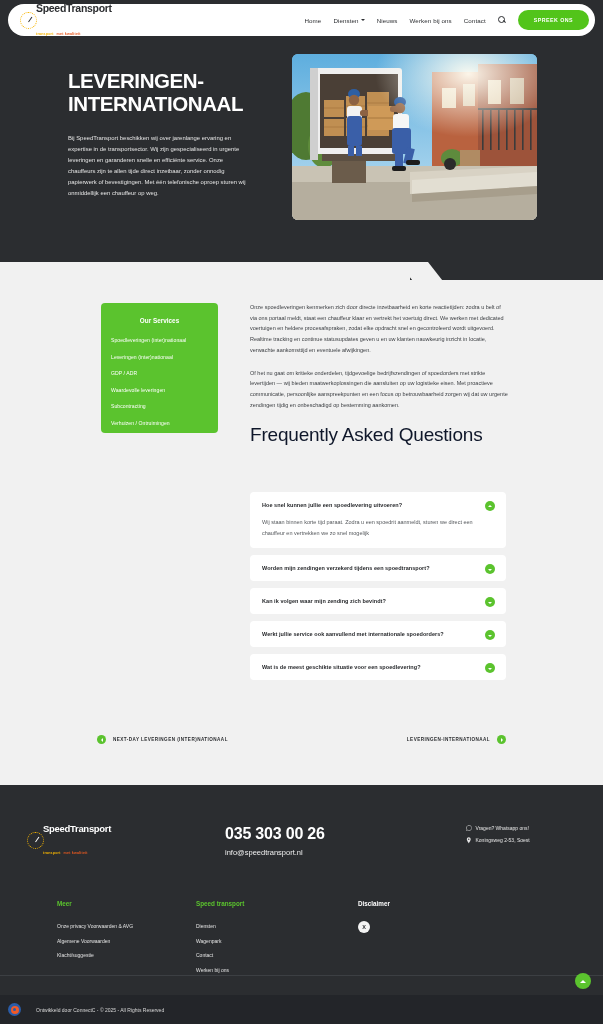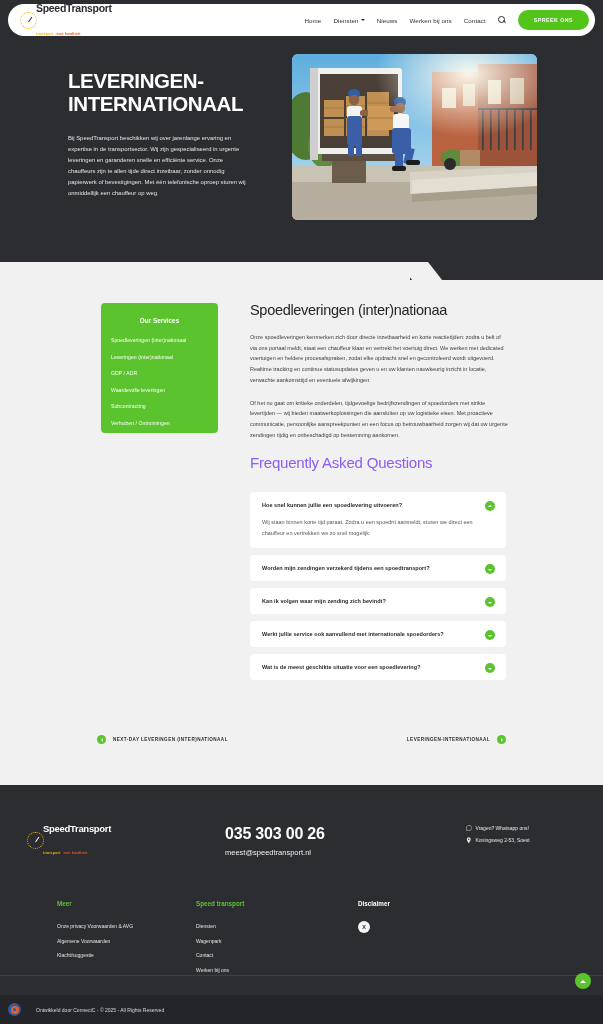--- a/index.html
+++ b/index.html
@@ -91,21 +91,21 @@
   }
   .services-title { font-size:6.4px; font-weight:700; color:#ffffff; text-align:center; margin-bottom:13px; }
   .services-list { list-style:none; }
   .services-list li {
     font-size:5.1px; color:#ffffff; font-weight:400; margin-bottom:10.5px; letter-spacing:.05px; cursor:pointer;
   }
 
   .content { position:absolute; left:250px; top:22px; width:258px; }
   .content h1 { font-size:14.5px; font-weight:500; color:#222427; letter-spacing:-.3px; margin-bottom:14px; }
   .content p { font-size:5.5px; line-height:1.95; color:#3a3d41; margin-bottom:12px; }
-  .content h2 { font-size:15px; font-weight:500; color:#8b5cf6; letter-spacing:-.2px; margin-top:14px; margin-bottom:13px; }
+  .content h2 { font-size:19px; font-weight:500; color:#0f172a; letter-spacing:-.2px; margin-top:14px; margin-bottom:13px; }
 
   .faq { position:absolute; left:250px; top:212px; width:256px; }
   .faq-item {
     background:#ffffff; border-radius:4px; margin-bottom:7px; padding:10px 12px 10px 12px;
     position:relative;
   }
   .faq-q { font-size:5.5px; font-weight:700; color:#26282b; padding-right:26px; letter-spacing:.05px; }
   .faq-a { font-size:5.5px; line-height:1.95; color:#55585c; margin-top:9px; padding-right:8px; }
   .faq-toggle {
     position:absolute; right:11px; top:9px; width:10px; height:10px; border-radius:50%;
@@ -321,21 +321,20 @@
         <li>Spoedleveringen (inter)nationaal</li>
         <li>Leveringen (inter)nationaal</li>
         <li>GDP / ADR</li>
         <li>Waardevolle leveringen</li>
         <li>Subcontracting</li>
         <li>Verhuizen / Ontruimingen</li>
       </ul>
     </aside>
 
     <section class="content">
-      <h1>Spoedleveringen (inter)nationaa</h1>
       <p>Onze spoedleveringen kenmerken zich door directe inzetbaarheid en korte reactietijden: zodra u belt of via ons portaal meldt, staat een chauffeur klaar en vertrekt het voertuig direct. We werken met dedicated voertuigen en heldere procesafspraken, zodat elke opdracht snel en gecontroleerd wordt uitgevoerd. Realtime tracking en continue statusupdates geven u en uw klanten nauwkeurig inzicht in locatie, verwachte aankomsttijd en eventuele afwijkingen.</p>
       <p>Of het nu gaat om kritieke onderdelen, tijdgevoelige bedrijfszendingen of spoedorders met strikte levertijden — wij bieden maatwerkoplossingen die aansluiten op uw logistieke eisen. Met proactieve communicatie, persoonlijke aanspreekpunten en een focus op betrouwbaarheid zorgen wij dat uw urgente zendingen tijdig en onbeschadigd op bestemming aankomen.</p>
       <h2>Frequently Asked Questions</h2>
     </section>
 
     <section class="faq">
 
       <div class="faq-item">
         <div class="faq-q">Hoe snel kunnen jullie een spoedlevering uitvoeren?</div>
         <div class="faq-a">Wij staan binnen korte tijd paraat. Zodra u een spoedrit aanmeldt, sturen we direct een chauffeur en vertrekken we zo snel mogelijk</div>
@@ -395,21 +394,21 @@
 
     <div class="f-logo logo">
       <div class="logo-mark"></div>
       <div class="logo-text">
         <div class="logo-main"><span>Speed</span><span>Transport</span></div>
         <div class="logo-sub"><span>transport</span><span class="s2">met kwaliteit</span></div>
       </div>
     </div>
 
     <a class="f-phone">035 303 00 26</a>
-    <a class="f-email">meest@speedtransport.nl</a>
+    <a class="f-email">info@speedtransport.nl</a>
 
     <div class="f-contact">
       <div class="f-contact-row">
         <span class="ic">
           <svg viewBox="0 0 12 12" width="6" height="6">
               <path d="M6 .8A5.2 5.2 0 0 0 1.5 8.6L.9 11.1l2.6-.7A5.2 5.2 0 1 0 6 .8Z" fill="none" stroke="#e6e6e6" stroke-width="1"></path>
             </svg>
         </span>
         <span>Vragen? Whatsapp ons!</span>
       </div>

